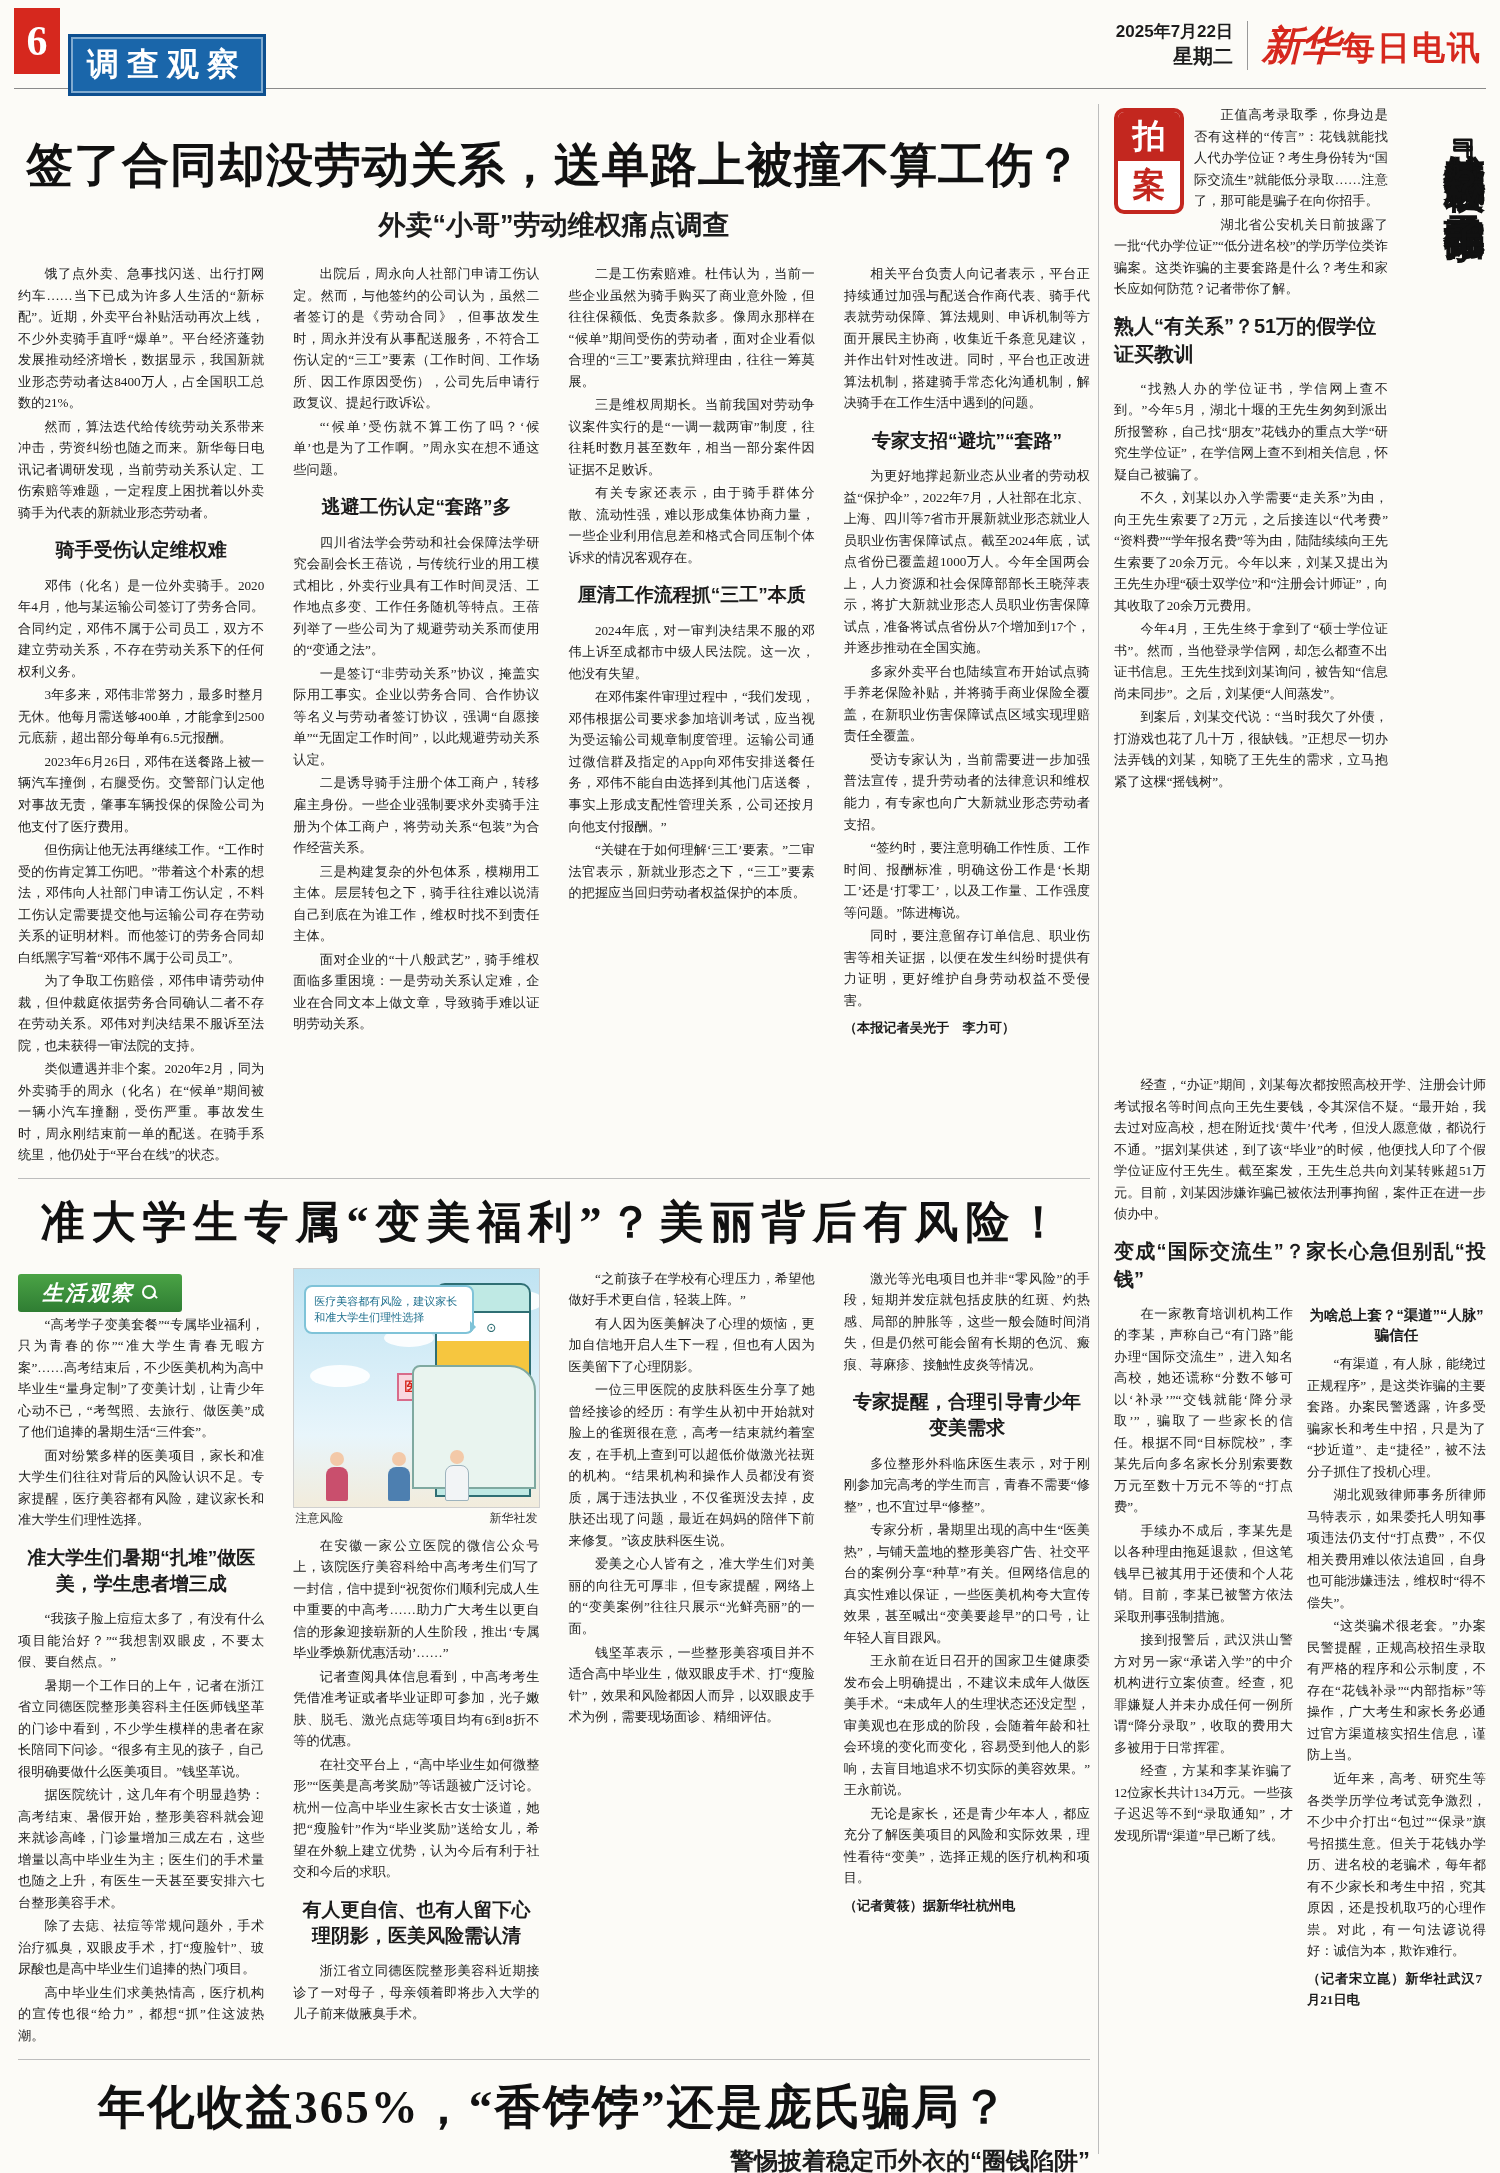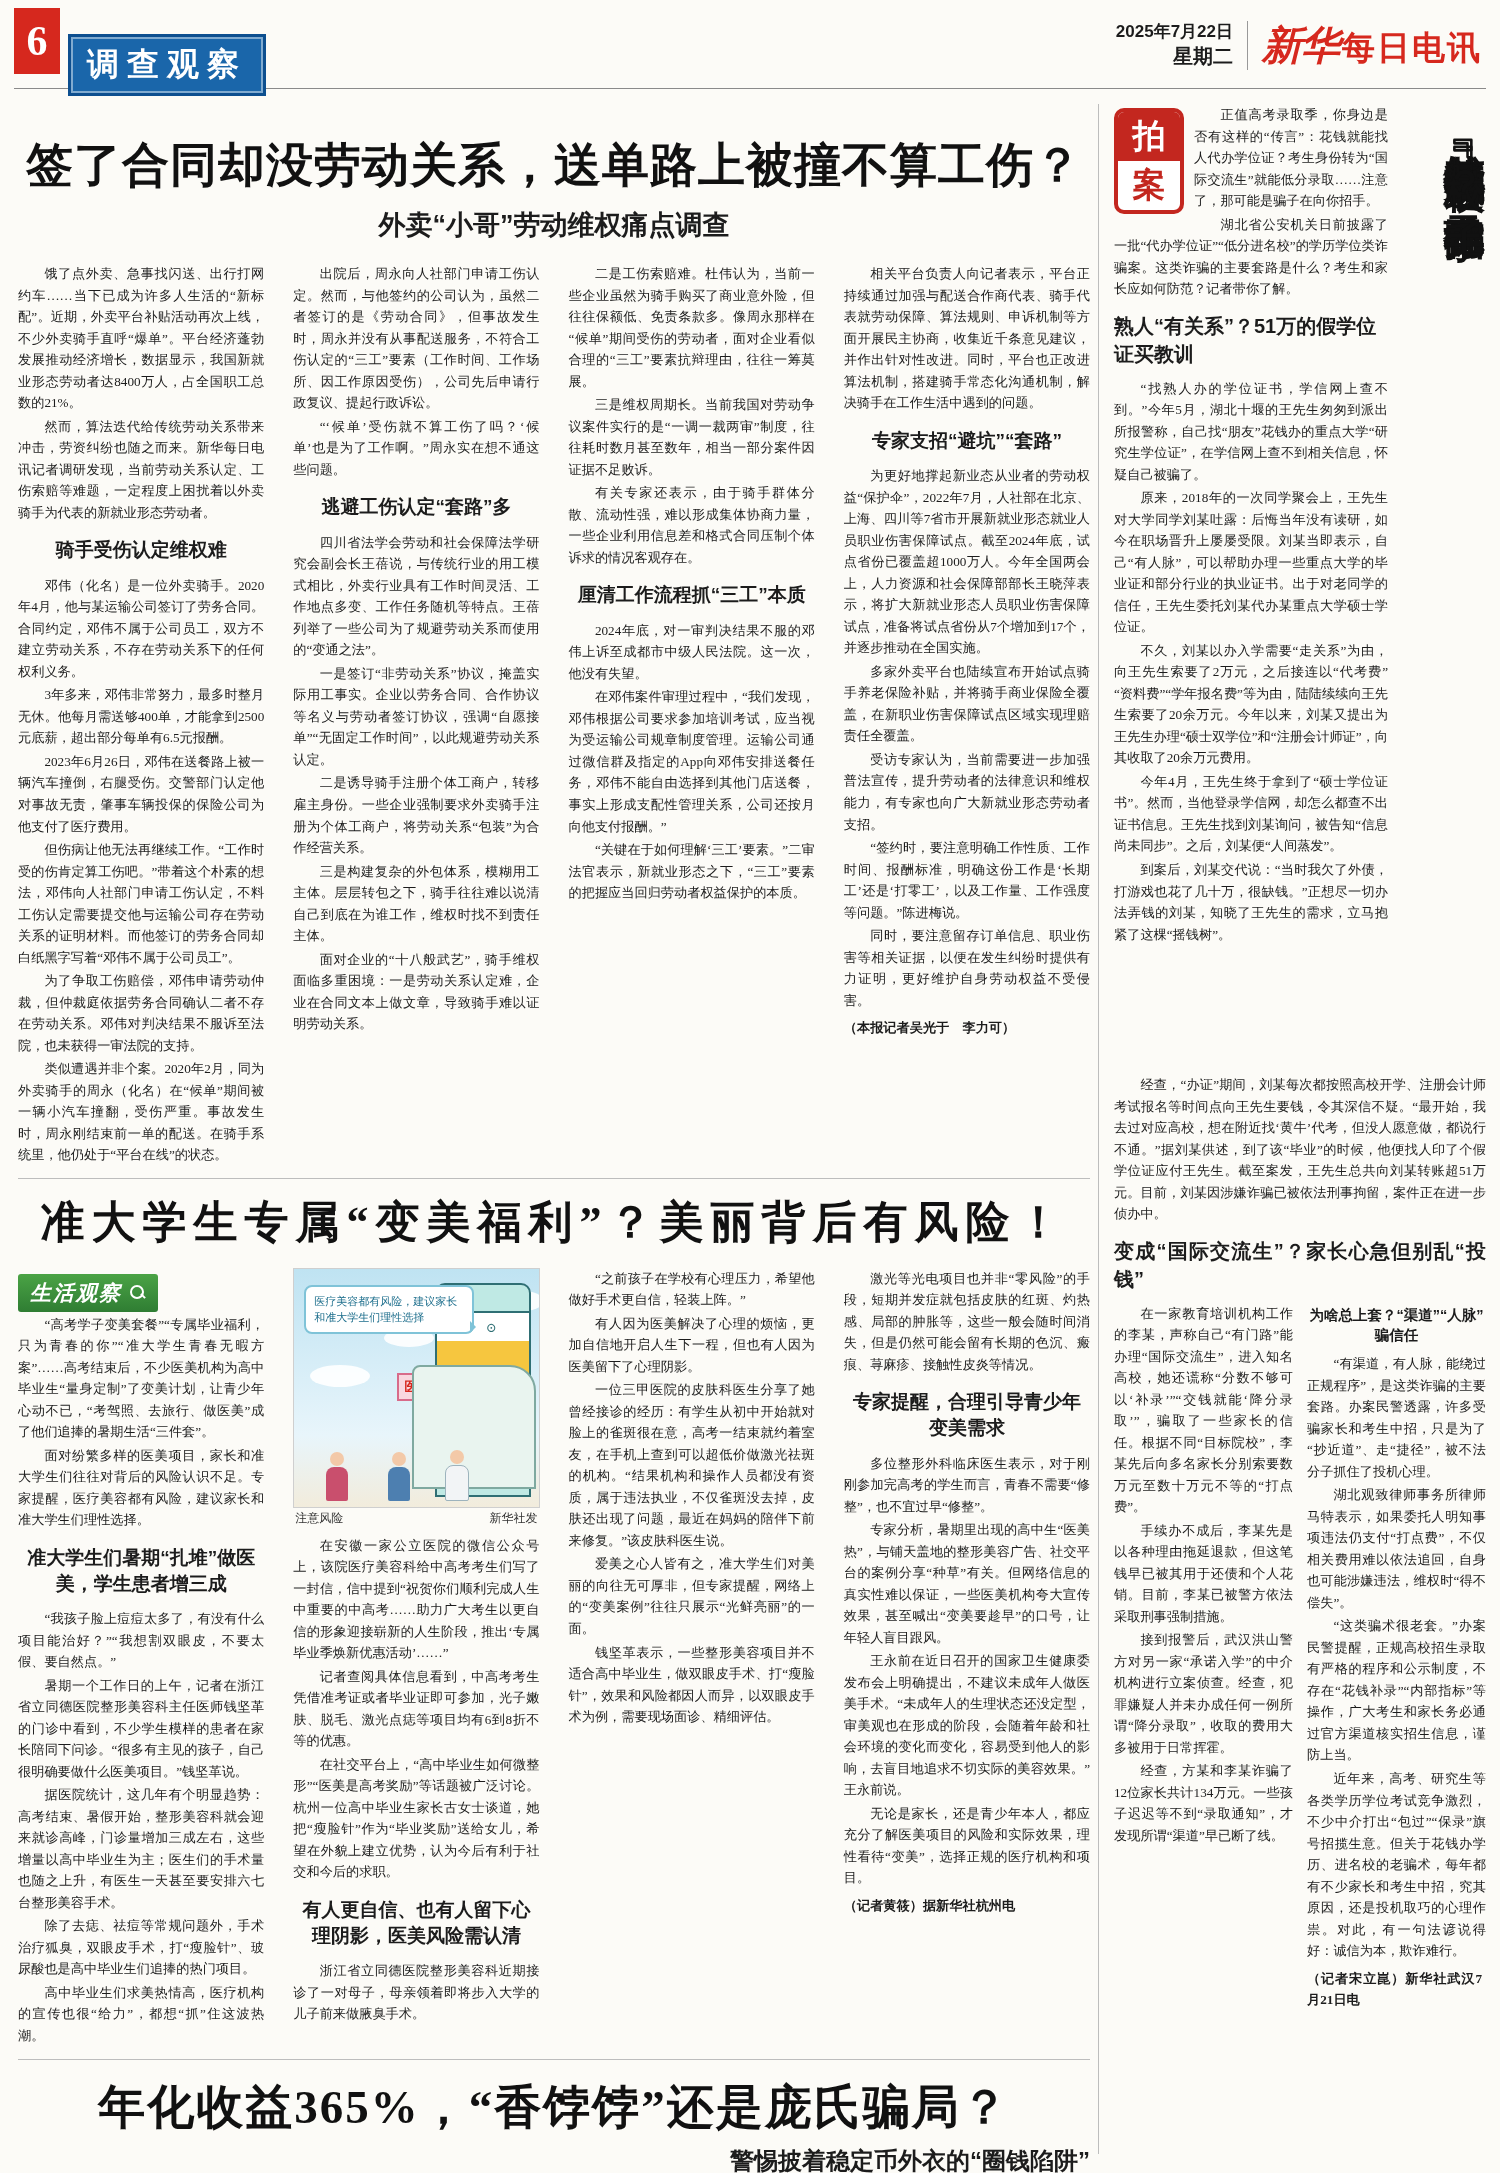--- a/index.html
+++ b/index.html
@@ -38,21 +38,21 @@
   .cols{display:flex;gap:29px;align-items:stretch;}
   .col{flex:1 1 0;min-width:0;}
   .col p, .sidebar p{margin:0 0 2px 0;font-size:13.2px;line-height:1.63;text-align:justify;text-indent:2em;}
   .colsub{font-family:"Liberation Sans","DejaVu Sans",sans-serif;font-weight:bold;font-size:19px;
           text-align:center;line-height:1.35;margin:14px 6px 12px 6px;text-indent:0;}
   .byline{text-align:right;font-weight:bold;text-indent:0 !important;padding-right:4px;margin-top:6px !important;}
   .a1cols{min-height:575px;} .a2cols{min-height:545px;} .a3cols{min-height:470px;}
   
   .tagrow{position:relative;}
   .lifetag{position:absolute;left:0;top:6px;display:inline-flex;align-items:center;gap:8px;
-           background:linear-gradient(#4aa345,#2f7d33);color:#fff;padding:5px 12px;border-radius:3px;
+           background:linear-gradient(#4aa345,#2f7d33);color:#fff;padding:5px 24px;border-radius:3px;
            font-family:"Liberation Sans","DejaVu Sans",sans-serif;font-weight:bold;font-size:21px;
            font-style:italic;letter-spacing:2px;}
   .mag{position:relative;width:16px;height:16px;display:inline-block;}
   .mag-c{position:absolute;left:0;top:0;width:10px;height:10px;border:2px solid #fff;border-radius:50%;}
   .mag-h{position:absolute;left:10px;top:10px;width:6px;height:2px;background:#fff;transform:rotate(45deg);}
   .cartoon{position:relative;height:238px;background:linear-gradient(#bfe3f2,#e8f5fb 70%,#f2ecdc);
            border:1px solid #cfcfcf;overflow:hidden;margin-bottom:2px;}
   .cloud{position:absolute;background:#ffffff;border-radius:50%;opacity:.9;}
   .bld1{position:absolute;right:8px;top:14px;width:92px;height:210px;background:#bfe9e4;
         border:2px solid #2f6f74;border-radius:10px 10px 0 0;}
@@ -312,21 +312,20 @@
           <span class="seal-a">拍</span>
           <span class="seal-b">案</span>
         </div>
         <div>
             <p>正值高考录取季，你身边是否有这样的“传言”：花钱就能找人代办学位证？考生身份转为“国际交流生”就能低分录取……注意了，那可能是骗子在向你招手。</p>
             <p>湖北省公安机关日前披露了一批“代办学位证”“低分进名校”的学历学位类诈骗案。这类诈骗的主要套路是什么？考生和家长应如何防范？记者带你了解。</p>
           </div>
         <div class="sb-sub">熟人“有关系”？51万的假学位证买教训</div>
         <div>
             <p>“找熟人办的学位证书，学信网上查不到。”今年5月，湖北十堰的王先生匆匆到派出所报警称，自己找“朋友”花钱办的重点大学“研究生学位证”，在学信网上查不到相关信息，怀疑自己被骗了。</p>
-            <p>原来，2018年的一次同学聚会上，王先生对大学同学刘某吐露：后悔当年没有读研，如今在职场晋升上屡屡受限。刘某当即表示，自己“有人脉”，可以帮助办理一些重点大学的毕业证和部分行业的执业证书。出于对老同学的信任，王先生委托刘某代办某重点大学硕士学位证。</p>
             <p>不久，刘某以办入学需要“走关系”为由，向王先生索要了2万元，之后接连以“代考费”“资料费”“学年报名费”等为由，陆陆续续向王先生索要了20余万元。今年以来，刘某又提出为王先生办理“硕士双学位”和“注册会计师证”，向其收取了20余万元费用。</p>
             <p>今年4月，王先生终于拿到了“硕士学位证书”。然而，当他登录学信网，却怎么都查不出证书信息。王先生找到刘某询问，被告知“信息尚未同步”。之后，刘某便“人间蒸发”。</p>
             <p>到案后，刘某交代说：“当时我欠了外债，打游戏也花了几十万，很缺钱。”正想尽一切办法弄钱的刘某，知晓了王先生的需求，立马抱紧了这棵“摇钱树”。</p>
           </div>
       </div>
       <div class="vheadline">花钱就能『代办学位证』『低分进名校』？骗子在向你招手了</div>
     </div>
     <div>
         <p>经查，“办证”期间，刘某每次都按照高校开学、注册会计师考试报名等时间点向王先生要钱，令其深信不疑。“最开始，我去过对应高校，想在附近找‘黄牛’代考，但没人愿意做，都说行不通。”据刘某供述，到了该“毕业”的时候，他便找人印了个假学位证应付王先生。截至案发，王先生总共向刘某转账超51万元。目前，刘某因涉嫌诈骗已被依法刑事拘留，案件正在进一步侦办中。</p>
       </div>

